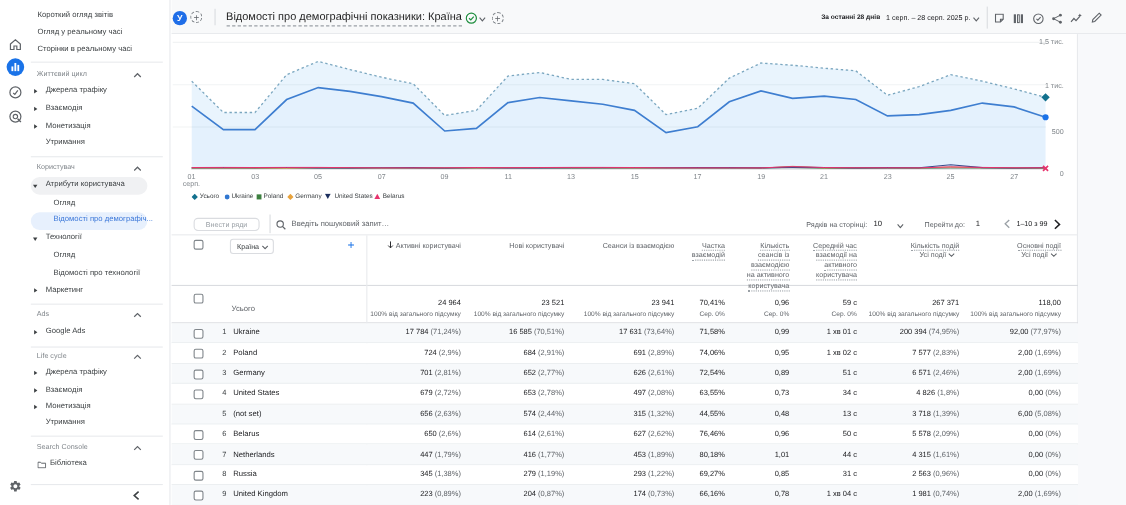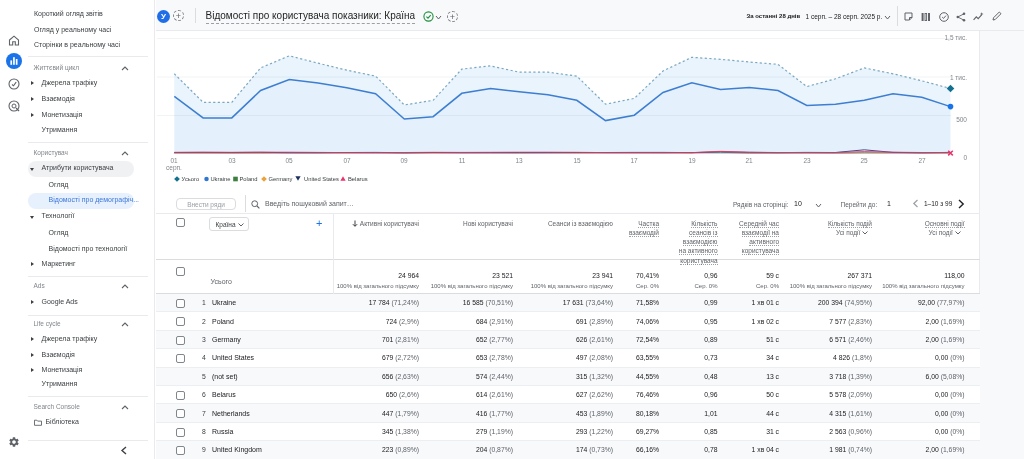--- a/index.html
+++ b/index.html
@@ -111,21 +111,21 @@
         <svg style="position:absolute;left:92px;top:446px" width="8" height="9" viewBox="0 0 8 9">
           <path d="M6 1 L2 4.5 L6 8" fill="none" stroke="#3c4043" stroke-width="1.4"></path>
         </svg>
       </div>
   </div>
   <div style="position:absolute;left:156px;top:0;width:868px;height:31px;background:#f8f9fa;border-bottom:1px solid #e8eaed"></div>
 
 <div style="position:absolute;left:157px;top:9.5px;width:13px;height:13px;border-radius:50%;background:#1f6ee8;color:#fff;font-size:8px;font-weight:bold;text-align:center;line-height:13px">У</div>
 <div style="position:absolute;left:173px;top:10px;width:11px;height:11px;border-radius:50%;border:1px dashed #80868b;color:#5f6368;font-size:9px;line-height:10px;text-align:center">+</div>
 <div style="position:absolute;left:195px;top:8px;width:1px;height:15px;background:#dadce0"></div>
-<div style="position:absolute;left:205.5px;top:10px;font-size:10px;color:#1f1f1f;border-bottom:1px dashed #9aa0a6;padding-bottom:2px;white-space:nowrap">Відомості про користувача показники: Країна</div>
+<div style="position:absolute;left:205.5px;top:10px;font-size:10px;color:#1f1f1f;border-bottom:1px dashed #9aa0a6;padding-bottom:2px;white-space:nowrap">Відомості про демографічні показники: Країна</div>
 <svg style="position:absolute;left:422.5px;top:11px" width="11" height="11" viewBox="0 0 11 11">
       <circle cx="5.5" cy="5.5" r="4.6" fill="none" stroke="#1e8e3e" stroke-width="1.1"></circle>
       <path d="M3.4 5.6 L5 7.1 L7.7 4.1" fill="none" stroke="#1e8e3e" stroke-width="1.1"></path>
     </svg>
 <svg style="position:absolute;left:435px;top:14.5px" width="7" height="5" viewBox="0 0 7 5">
       <path d="M1 1 L3.5 4 L6 1" fill="none" stroke="#5f6368" stroke-width="1"></path>
     </svg>
 <div style="position:absolute;left:447px;top:10.5px;width:11px;height:11px;border-radius:50%;border:1px dashed #80868b;color:#5f6368;font-size:9px;line-height:10px;text-align:center">+</div>
 <div style="position:absolute;left:746.5px;top:13px;font-size:6px;font-weight:bold;color:#202124;white-space:nowrap">За останні 28 днів</div>
 <div style="position:absolute;left:805.5px;top:12.5px;font-size:6.5px;color:#202124;white-space:nowrap">1 серп. – 28 серп. 2025 р.</div>

